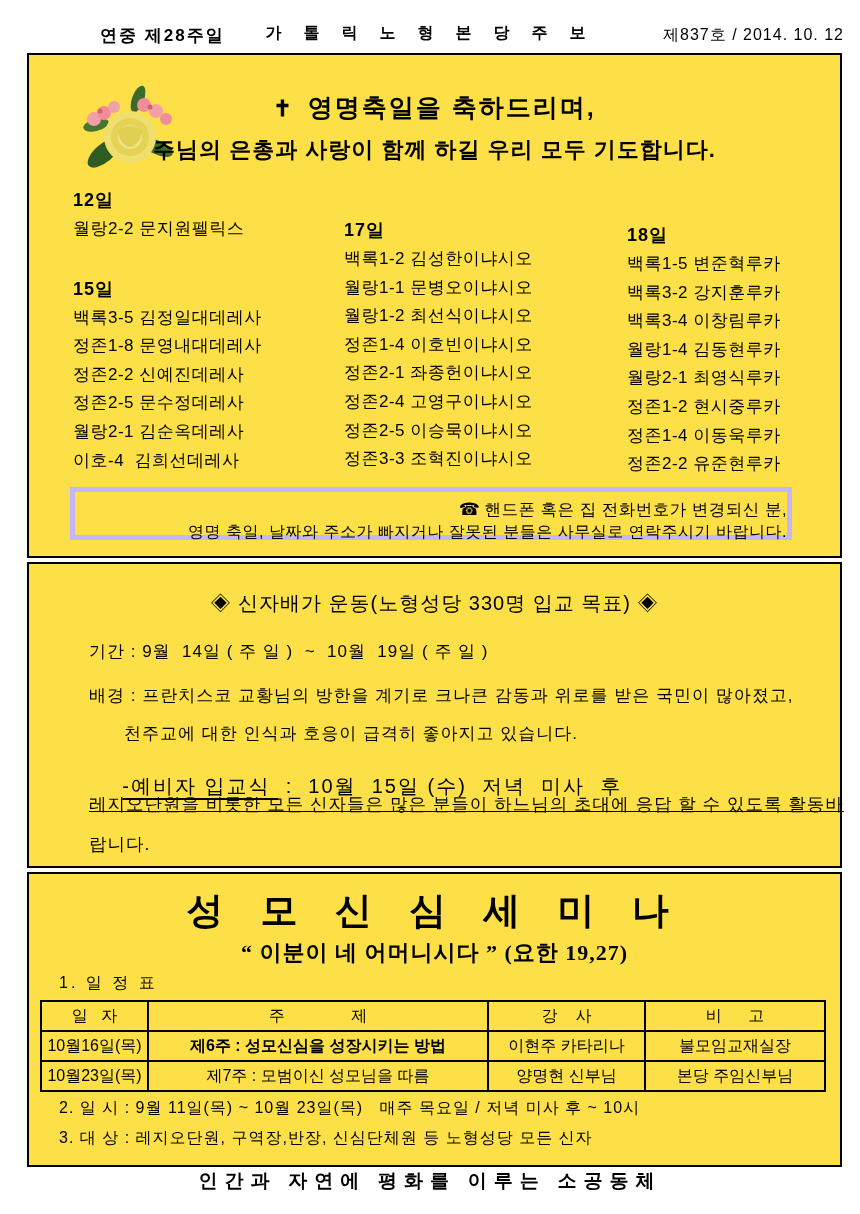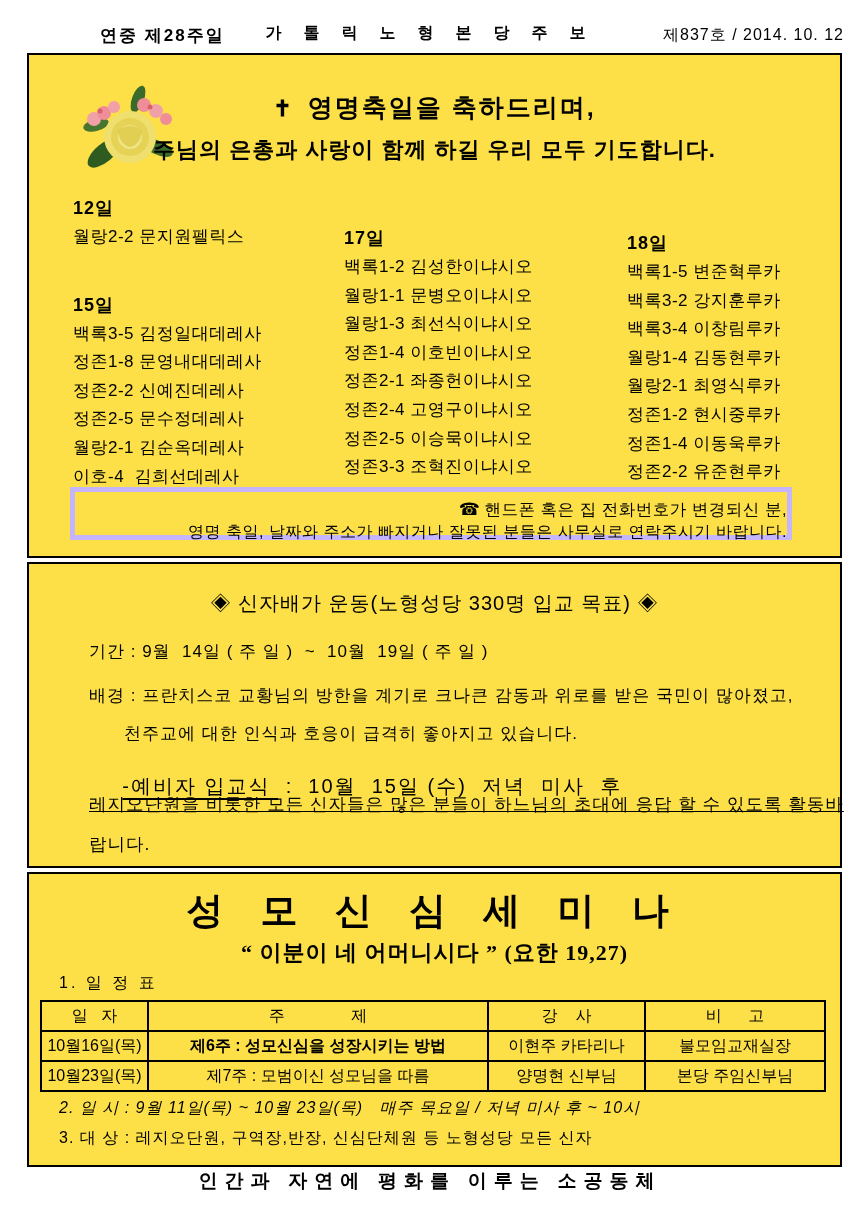--- a/index.html
+++ b/index.html
@@ -25,21 +25,21 @@
   .box3 { top:872px; height:295px; }
   
   .flower { position:absolute; left:45px; top:28px; }
   .celeb-title { position:absolute; left:0; right:0; top:36px; text-align:center; font-size:25px; font-weight:bold; letter-spacing:2px; }
   .celeb-sub   { position:absolute; left:0; right:0; top:80px; text-align:center; font-size:22px; font-weight:bold; letter-spacing:1px; }
   .cross { font-size:22px; margin-right:14px; }
   .col { position:absolute; }
   .col1 { left:44px;  top:130px; }
   .col2 { left:315px; top:160px; }
   .col3 { left:598px; top:165px; }
-  .day-date { font-size:18px; font-weight:bold; line-height:30px; letter-spacing:1px;margin-top:8px; }
+  .day-date { font-size:18px; font-weight:bold; line-height:30px; letter-spacing:1px; }
   .name { font-size:17px; line-height:28.6px; white-space:pre; letter-spacing:0.5px; }
   .col-gap { height:30px; }
   .notice {
     position:absolute; left:41px; top:432px; width:722px; height:53px;
     border:5px solid #c4b5fd; text-align:right; padding-top:6px;
   }
   .notice-l1 { font-size:16.5px; line-height:22px; letter-spacing:0.5px; }
   .notice-l2 { font-size:16px; line-height:22px; letter-spacing:0.5px; }
   .phone-icon { font-size:17px; margin-right:4px; }
   
@@ -60,21 +60,21 @@
   .sem-label { position:absolute; left:30px; top:99px; font-size:16px; letter-spacing:3px; }
   .sem-table { position:absolute; left:11px; top:126px; width:784px; border-collapse:collapse; table-layout:fixed; }
   .sem-table th, .sem-table td {
     border:2px solid #000; text-align:center; font-size:16px;
     height:30px; white-space:pre; overflow:hidden; font-weight:normal;
   }
   .sem-table .c0 { width:107px;margin-top:24px; } .sem-table .c1 { width:340px; }
   .sem-table .c2 { width:157px; } .sem-table .c3 { width:180px; }
   .sem-table .bold { font-weight:bold; }
   .sem-line { position:absolute; font-size:16px; letter-spacing:1px; white-space:pre; }
-  .sem-l2 { left:30px; top:224px;font-style:italic; }
+  .sem-l2 { left:30px; top:224px; }
   .sem-l3 { left:30px; top:254px; }
   
   .footer { position:absolute; left:0; right:0; top:1168px; text-align:center;
             font-family:"Liberation Serif", serif; font-weight:bold; font-size:19px; letter-spacing:7px; }
 </style>
 </head>
 <body>
 
 <div class="page">
 
@@ -118,21 +118,21 @@
       <div class="name">정존2-2 신예진데레사</div>
       <div class="name">정존2-5 문수정데레사</div>
       <div class="name">월랑2-1 김순옥데레사</div>
       <div class="name">이호-4  김희선데레사</div>
     </div>
 
     <div class="col col2">
       <div class="day-date">17일</div>
       <div class="name">백록1-2 김성한이냐시오</div>
       <div class="name">월랑1-1 문병오이냐시오</div>
-      <div class="name">월랑1-3 최선식이냐시오</div>
+      <div class="name">월랑1-2 최선식이냐시오</div>
       <div class="name">정존1-4 이호빈이냐시오</div>
       <div class="name">정존2-1 좌종헌이냐시오</div>
       <div class="name">정존2-4 고영구이냐시오</div>
       <div class="name">정존2-5 이승묵이냐시오</div>
       <div class="name">정존3-3 조혁진이냐시오</div>
     </div>
 
     <div class="col col3">
       <div class="day-date">18일</div>
       <div class="name">백록1-5 변준혁루카</div>

